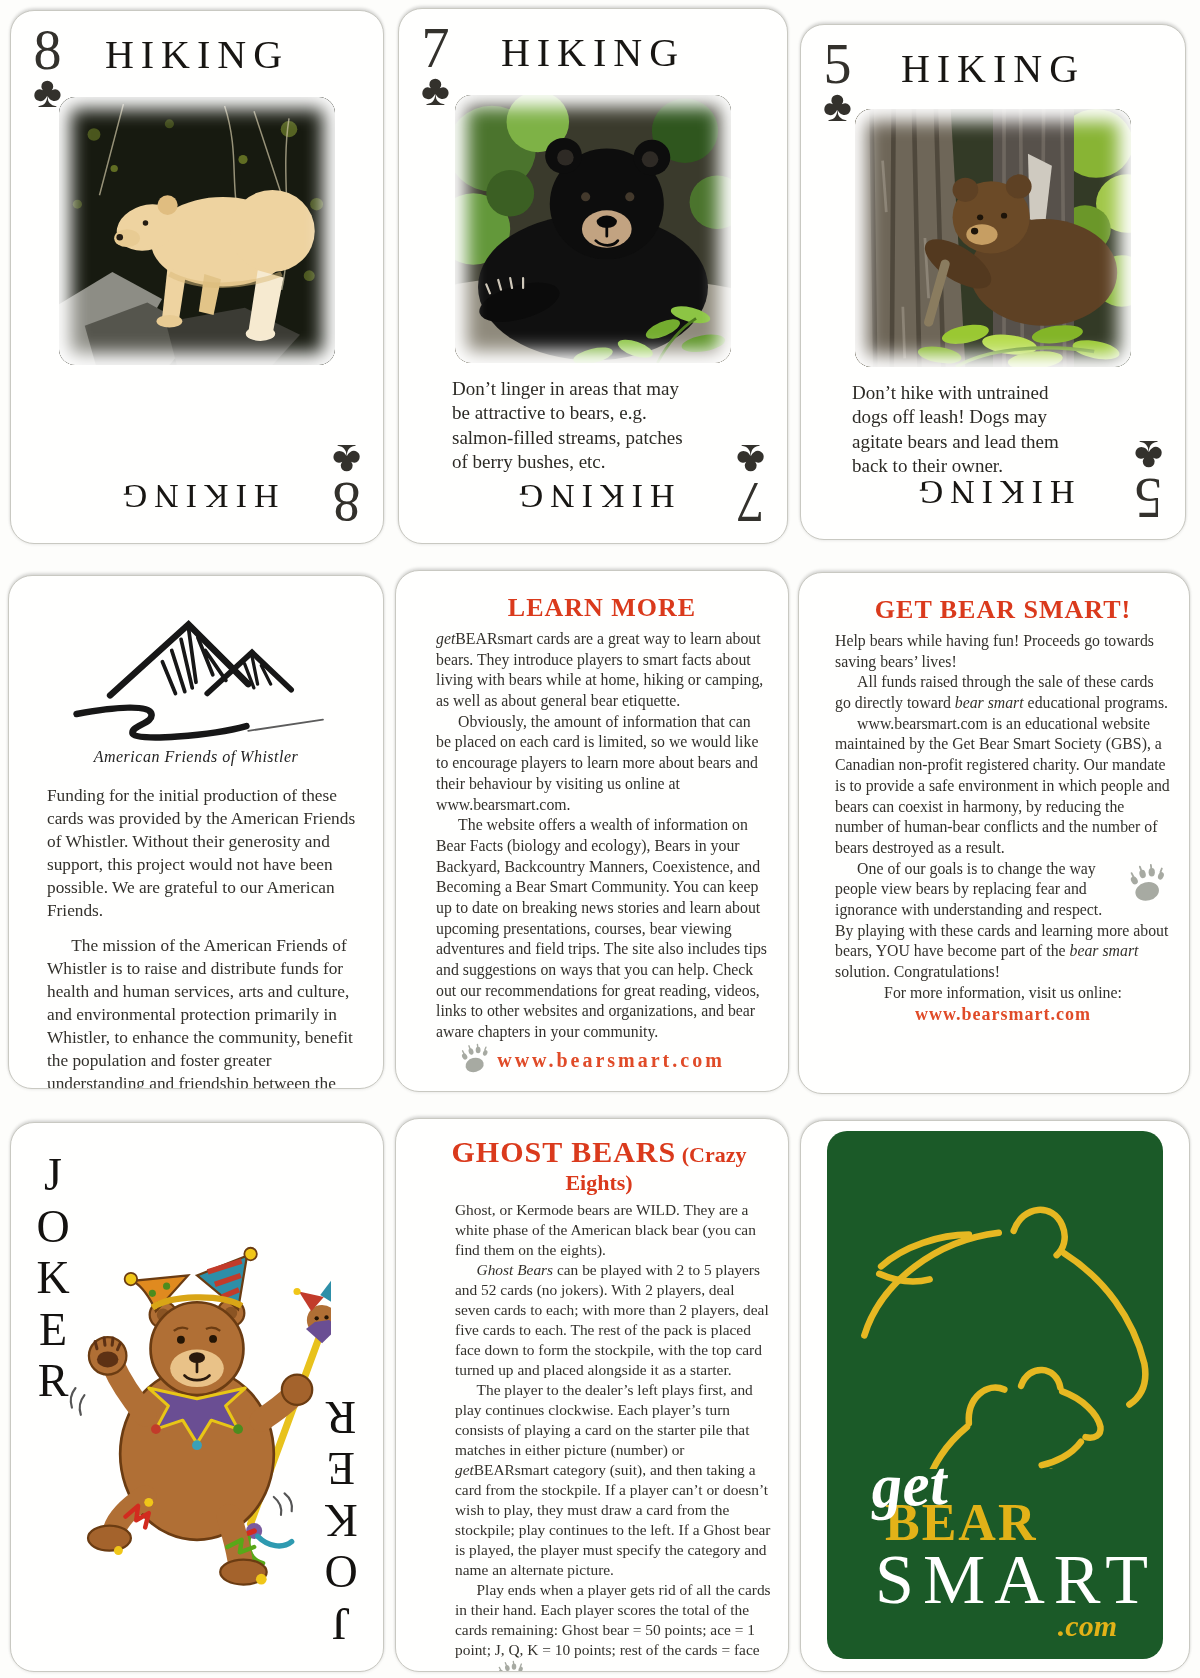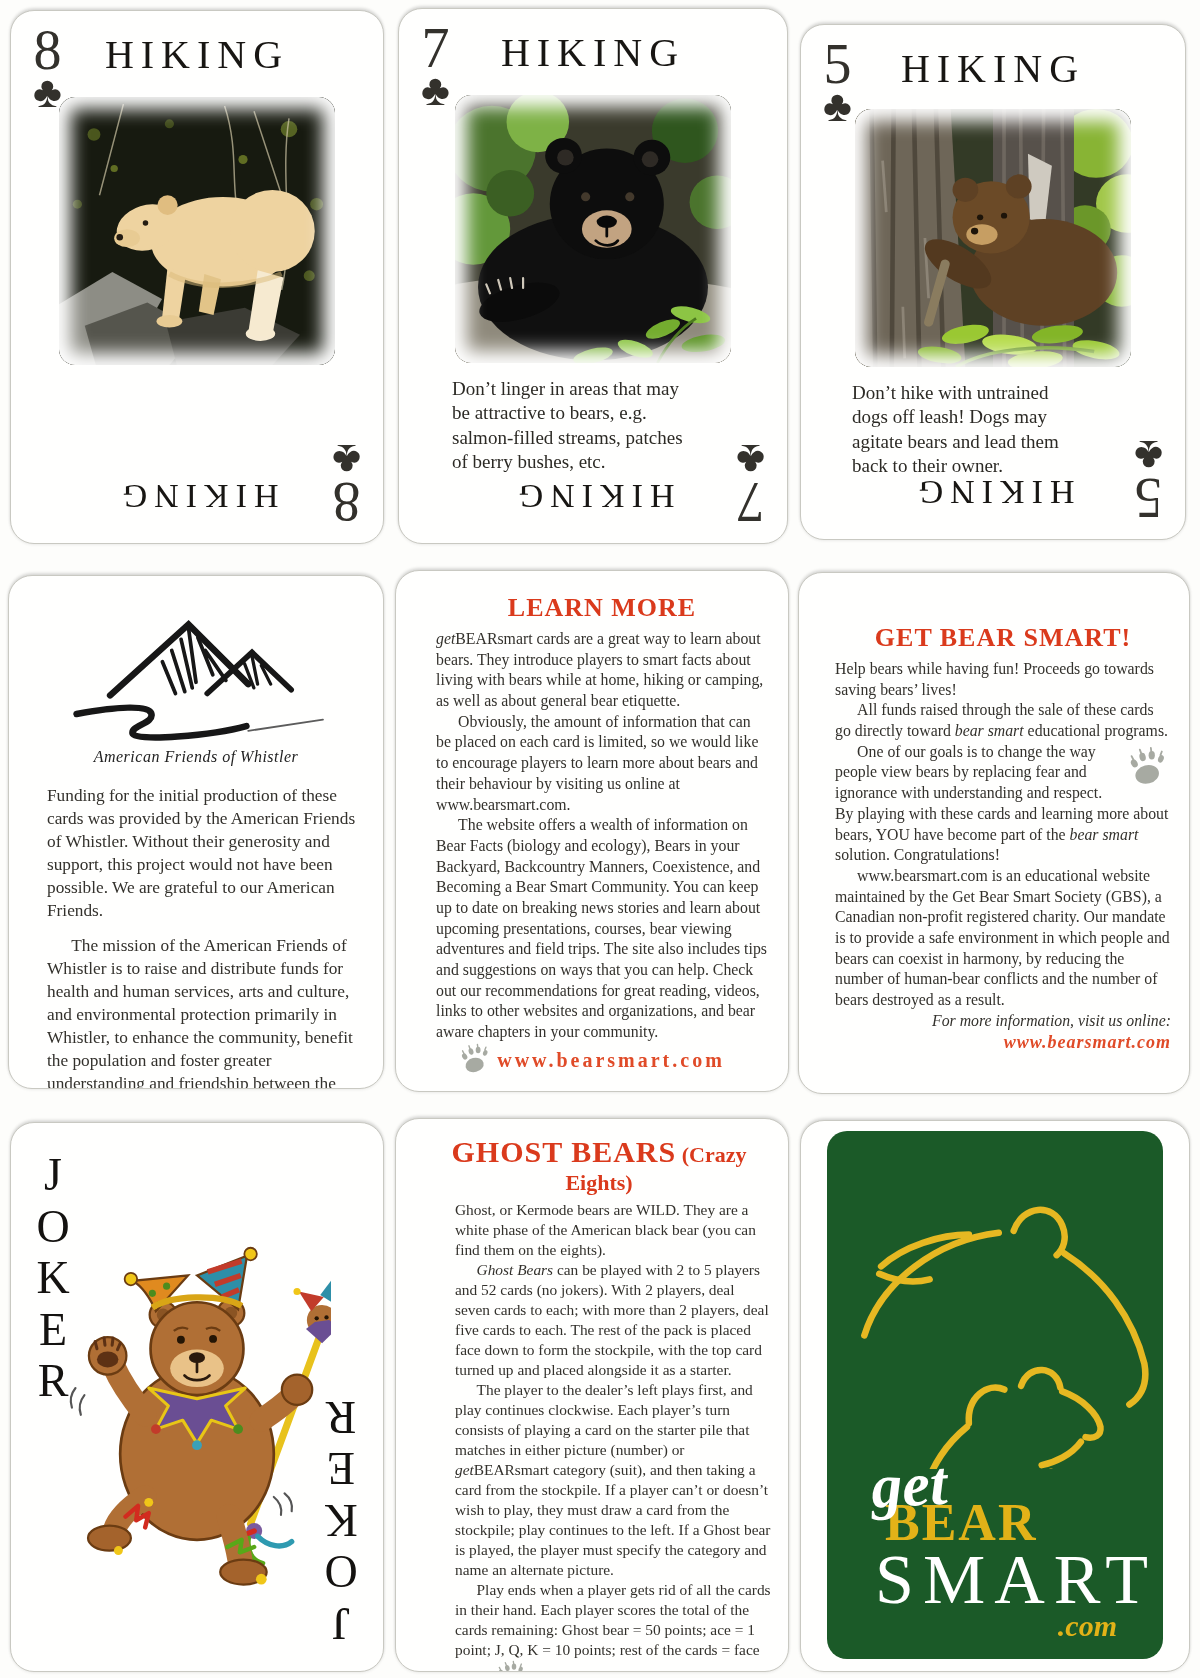--- a/index.html
+++ b/index.html
@@ -32,23 +32,23 @@
   .afw-body{position:absolute;left:26px;right:13px;top:196px;font-size:17.3px;line-height:1.33;}
   .afw-body p{margin:12px;font-size:17.3px;line-height:1.33;}
   .afw-body p.ind{text-indent:1.4em;}
   .afw-logo{position:absolute;left:50%;transform:translateX(-50%);top:26px;width:300px;text-align:center;}
   .afw-caption{font-style:italic;font-size:16px;color:#222;margin-top:2px;letter-spacing:.5px;}
   
   .lm-body{position:absolute;left:40px;right:20px;top:22px;}
   .lm-footer{position:absolute;left:0;right:0;bottom:14px;text-align:center;}
   .lm-footer .redlink{font-size:20px;letter-spacing:3px;font-weight:bold;}
   
-  .gbs-body{position:absolute;left:36px;right:18px;top:22px;margin-top:28px;}
+  .gbs-body{position:absolute;left:36px;right:18px;top:22px;}
   .gbs-body .pawfloat{float:right;width:44px;height:44px;margin:4px 0 2px 8px;}
-  .center{text-align:right;font-style:italic;}
+  .center{text-align:center;}
   
   .jword{position:absolute;font-size:46px;color:#141210;line-height:1.12;text-align:center;width:40px;}
   .jword.tl{left:22px;top:26px;}
   .jword.br{right:22px;bottom:22px;transform:rotate(180deg);}
   .jart{position:absolute;left:50%;top:54%;transform:translate(-50%,-50%);width:268px;height:380px;}
   
   .gh-body{position:absolute;left:30px;right:16px;top:16px;}
   .gh-title{text-align:center;margin:0 0 4px 0;color:#da3a1c;}
   .gh-title .big{font-size:30px;letter-spacing:1px;}
   .gh-title .small{font-size:22px;}
@@ -278,24 +278,24 @@
         </svg>
     <span class="redlink">www.bearsmart.com</span>
   </div>
 </div>
 
 <div class="card tcard" style="left:798px;top:572px;width:390px;height:520px;">
   <div class="gbs-body">
     <h2 class="red-title">GET BEAR SMART!</h2>
     <p>Help bears while having fun! Proceeds go towards saving bears’ lives!</p>
     <p class="ind"><span>All funds raised through the sale of these cards go directly toward </span><span class="it">bear smart</span><span> educational programs.</span></p>
+    <p class="ind">www.bearsmart.com is an educational website maintained by the Get Bear Smart Society (GBS), a Canadian non-profit registered charity. Our mandate is to provide a safe environment in which people and bears can coexist in harmony, by reducing the number of human-bear conflicts and the number of bears destroyed as a result.</p>
     <p class="ind"><svg class="pawfloat" viewBox="0 0 48 48">
             <use href="#paw"></use>
           </svg><span>One of our goals is to change the way people view bears by replacing fear and ignorance with understanding and respect. By playing with these cards and learning more about bears, YOU have become part of the </span><span class="it">bear smart</span><span> solution. Congratulations!</span></p>
-    <p class="ind">www.bearsmart.com is an educational website maintained by the Get Bear Smart Society (GBS), a Canadian non-profit registered charity. Our mandate is to provide a safe environment in which people and bears can coexist in harmony, by reducing the number of human-bear conflicts and the number of bears destroyed as a result.</p>
     <p class="center">For more information, visit us online:</p>
     <p class="center"><span class="redlink" style="font-size:18px;letter-spacing:1px;font-weight:bold;">www.bearsmart.com</span></p>
   </div>
 </div>
 
 <div class="card" style="left:10px;top:1122px;width:372px;height:548px;">
   <div class="jword tl">
     <div>J</div>
     <div>O</div>
     <div>K</div>

